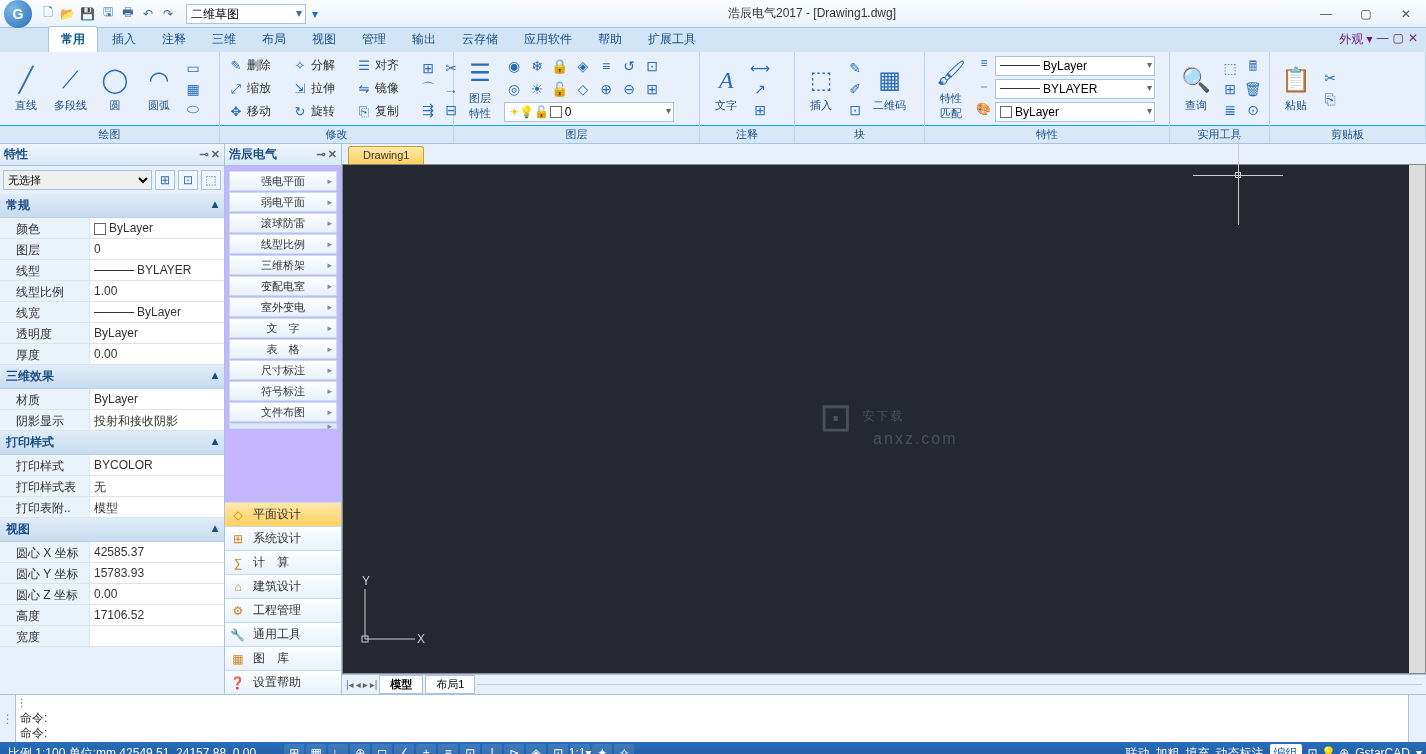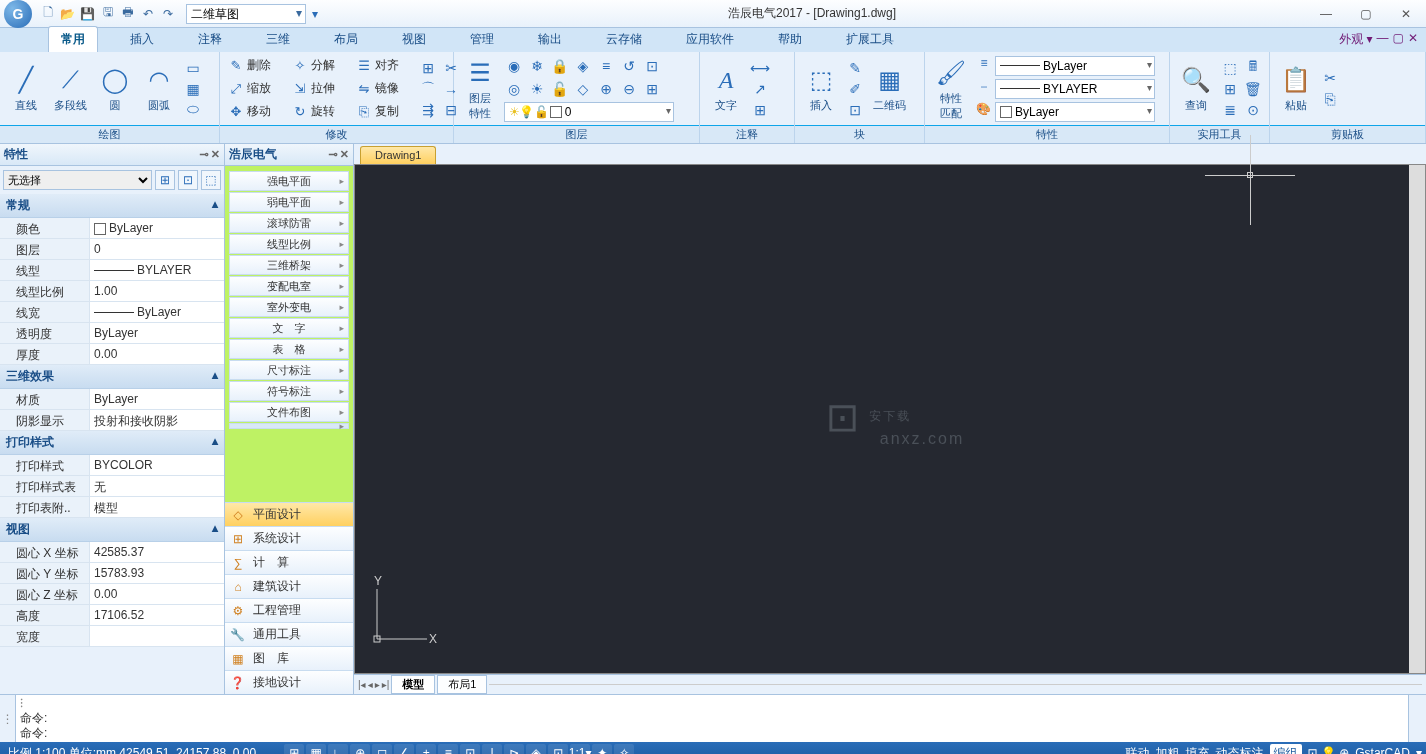--- a/index.html
+++ b/index.html
@@ -6,21 +6,21 @@
 body { background: #e8f1fb; width: 1426px; height: 754px; overflow: hidden; }
 .titlebar { height: 28px; background: linear-gradient(#fdfeff,#e8f1fb); display: flex; align-items: center; border-bottom: 1px solid #a8c3e0; }
 .orb { width: 28px; height: 28px; background: radial-gradient(circle at 30% 30%, #7db8e8, #2a6db8); border-radius: 50%; margin: 0 4px; display:flex;align-items:center;justify-content:center;color:#fff;font-weight:bold;font-size:14px; }
 .qat { display: flex; gap: 4px; padding: 0 4px; }
 .qat span { width: 16px; height: 16px; display:flex;align-items:center;justify-content:center; color:#3a6a9e; cursor:pointer;}
 .workspace-combo { border:1px solid #a8c3e0; background:#fff; padding:1px 16px 1px 4px; margin-left:6px; position:relative; width:120px; height:20px;}
 .workspace-combo::after{content:"▾";position:absolute;right:3px;top:1px;color:#3a6a9e;}
 .title-text { flex:1; text-align:center; color:#333; }
 .winbtns { display:flex; }
 .winbtns div { width:40px; height:20px; display:flex; align-items:center; justify-content:center; color:#555; cursor:pointer;}
-.ribbon-tabs { height:24px; background:#d1e5f7; display:flex; align-items:flex-end; padding-left:48px; gap:20px;}
+.ribbon-tabs { height:24px; background:#d1e5f7; display:flex; align-items:flex-end; padding-left:48px; gap:2px;}
 .ribbon-tab { padding:4px 12px; color:#1a4e87; cursor:pointer;}
 .ribbon-tab.active { background:#fff; border:1px solid #a8c3e0; border-bottom:none; border-radius:3px 3px 0 0; font-weight:bold; color:#0a5a8a;}
 .ribbon-right { margin-left:auto; padding:4px 8px; color:#701a75; display:flex; gap:4px; align-items:flex-start;}
 .ribbon-right span{cursor:pointer;}
 .ribbon { height:92px; background:#e8f1fb; border-bottom:1px solid #a8c3e0; display:flex; }
 .panel { border-right:1px solid #bcd4ec; display:flex; flex-direction:column; }
 .panel-body { flex:1; display:flex; align-items:center; padding:2px 6px; gap:4px;}
 .panel-title { height:18px; text-align:center; background:#d8e8f7; color:#1a4e87; border-top:1px solid #0ea5e9; font-size:11px; padding-top:1px;}
 .bigbtn { display:flex; flex-direction:column; align-items:center; justify-content:center; padding:2px 4px; cursor:pointer; color:#1a4e87;}
 .bigbtn .ic { width:32px; height:32px; display:flex;align-items:center;justify-content:center;font-size:24px; color:#2a6db8;}
@@ -31,21 +31,21 @@
 .iconrow{display:flex;gap:3px;}
 .iconrow span{width:20px;height:20px;display:flex;align-items:center;justify-content:center;color:#2a6db8;cursor:pointer;font-size:14px;}
 .combo { border:1px solid #a8c3e0; background:#fff; height:20px; padding:1px 14px 1px 4px; position:relative; font-size:11px;display:flex;align-items:center;}
 .combo::after{content:"▾";position:absolute;right:2px;top:2px;color:#666;font-size:10px;}
 .combo.wide{width:160px;}
 .layer-combo{width:170px;}
 .colorbox{width:12px;height:12px;border:1px solid #666;background:#fff;display:inline-block;margin-right:3px;vertical-align:middle;}
 
 .mainrow { display:flex; height:550px; background:#e8f1fb;}
 .palette { width:225px; border-right:1px solid #a8c3e0; background:#e8f1fb; display:flex; flex-direction:column;}
-.palette2 { width:129px; border-right:1px solid #a8c3e0; background:#bef264; display:flex; flex-direction:column;}
+.palette2 { width:117px; border-right:1px solid #a8c3e0; background:#c4b5fd; display:flex; flex-direction:column;}
 .pal-head { height:22px; background:linear-gradient(#f0f6fc,#d8e8f7); border-bottom:1px solid #a8c3e0; display:flex; align-items:center; padding:0 4px; font-weight:bold; color:#1a4e87;}
 .pal-head .sp{margin-left:auto;display:flex;gap:2px;color:#666;}
 .pal-head .sp span{cursor:pointer;font-size:11px;}
 .prop-combo-row{display:flex;padding:3px;gap:3px;height:28px;align-items:center;}
 .prop-combo-row select{flex:1;border:1px solid #a8c3e0;height:20px;font-size:11px;}
 .prop-combo-row .pbtn{width:20px;height:20px;border:1px solid #a8c3e0;background:#f0f6fc;display:flex;align-items:center;justify-content:center;cursor:pointer;color:#2a6db8;}
 .prop-scroll{flex:1;overflow-y:auto;overflow-x:hidden;}
 .cat{background:linear-gradient(#e0ecf8,#c8dcf0);color:#1a4e87;font-weight:bold;padding:3px 6px;border-bottom:1px solid #b8d0e8;display:flex;}
 .cat .chev{margin-left:auto;color:#1a4e87;}
 .prow{display:flex;border-bottom:1px solid #d8e4f0;height:21px;}
@@ -541,21 +541,21 @@
         <div class="hc-cat">
           <span class="cic">🔧</span>
           <span>通用工具</span>
         </div>
         <div class="hc-cat">
           <span class="cic">▦</span>
           <span>图　库</span>
         </div>
         <div class="hc-cat">
           <span class="cic">❓</span>
-          <span>接地设计</span>
+          <span>设置帮助</span>
         </div>
       </div>
   </div>
 
   <div class="canvas-wrap">
     <div class="doc-tabs">
       <div class="doc-tab">Drawing1</div>
     </div>
     <div class="canvas">
       <div class="cursor-h" style="left:850px;top:10px;width:90px;height:1px;"></div>

